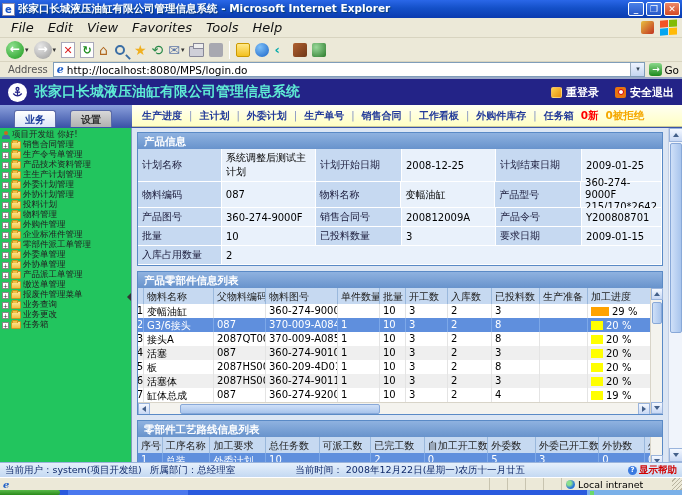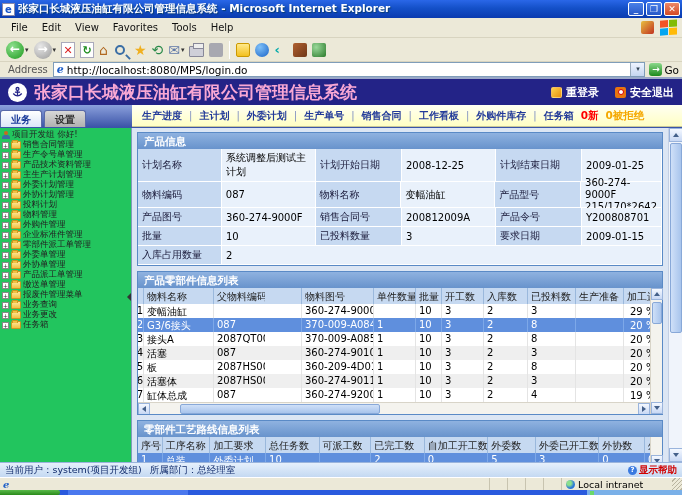--- a/index.html
+++ b/index.html
@@ -13,21 +13,21 @@
   .titlebar .doc-ico { width:13px; height:13px; background:#fff; border:1px solid #88a;
     color:#1a55c8; font-weight:bold; font-size:10px; line-height:11px; text-align:center; margin-right:3px; }
   .titlebar .ttl { flex:1; color:#fff; font-weight:bold; font-size:10.5px; white-space:nowrap; overflow:hidden; text-shadow:1px 1px 1px #0338; }
   .winbtn { width:16px; height:14px; margin-left:2px; border:1px solid #fff; border-radius:2px;
     color:#fff; font-size:9px; line-height:12px; text-align:center; font-weight:bold;
     background:linear-gradient(180deg,#4a80e8,#2858c8); }
   .winbtn.close { background:linear-gradient(180deg,#ec8868,#d44a24); }
 
   
   .menubar { height:20px; display:flex; align-items:center; padding:0 4px; background:#ece9d8; border-bottom:1px solid #d8d4c0; }
-  .menubar .mitem { padding:2px 7px; font-size:10px; color:#111; }
+  .menubar .mitem { padding:2px 7px; font-size:13px; color:#111;font-style:italic; }
   .menubar .sp { flex:1; }
   .addon-ico { width:13px; height:13px; background:linear-gradient(135deg,#e8c040,#c03020); border-radius:2px; margin-right:6px; }
   .winflag { width:18px; height:16px; display:grid; grid-template-columns:8px 8px; grid-template-rows:7px 7px; gap:1px; transform:skewY(-4deg); }
   .winflag i { display:block; } .winflag i:nth-child(1){background:#f35325;} .winflag i:nth-child(2){background:#81bc06;}
   .winflag i:nth-child(3){background:#05a6f0;} .winflag i:nth-child(4){background:#ffba08;}
 
   
   .toolbar { height:24px; display:flex; align-items:center; padding:0 4px; background:#ece9d8; border-bottom:1px solid #d8d4c0; gap:1px; }
   .tbtn { display:flex; align-items:center; padding:0 2px; height:22px; }
   .circ { width:18px; height:18px; border-radius:50%; color:#fff; font-size:12px; line-height:17px; text-align:center; font-weight:bold; }
@@ -55,29 +55,29 @@
   .afield { flex:1; display:flex; align-items:center; background:#fff; border:1px solid #7f9db9; height:15px; }
   .afield .eico { color:#2060c8; font-weight:bold; font-style:italic; font-size:11px; margin:0 3px; font-family:"DejaVu Serif",serif; }
   .afield input { flex:1; border:none; outline:none; font-size:10.5px; height:13px; font-family:inherit; }
   .afield .drop { width:14px; height:13px; background:linear-gradient(180deg,#eef4ff,#c6d6f0); border-left:1px solid #9ab; font-size:7px; text-align:center; line-height:13px; color:#345; }
   .gobtn { display:flex; align-items:center; margin-left:4px; gap:2px; font-size:10.5px; }
   .gobtn .goc { width:13px; height:13px; border-radius:3px; background:linear-gradient(180deg,#8ad88a,#1d8a1d); color:#fff; font-size:9px; line-height:12px; text-align:center; font-weight:bold; }
 
   
   .banner { height:26px; background:#232387; display:flex; align-items:center; padding:0 8px; }
   .logo { width:19px; height:19px; border-radius:50%; background:#fff; display:flex; align-items:center; justify-content:center; margin-right:7px; }
-  .banner .btitle { color:#f9a8d4; font-weight:bold; font-size:17px; flex:1; white-space:nowrap; }
+  .banner .btitle { color:#5eead4; font-weight:bold; font-size:14px; flex:1; white-space:nowrap; }
   .bbtn { display:flex; align-items:center; color:#fff; font-weight:bold; font-size:11px; margin-left:16px; gap:4px; }
   .ic-relogin { width:11px; height:11px; border-radius:2px; background:linear-gradient(135deg,#ffd24a,#e89010); border:1px solid #fff4; }
   .ic-logout { width:11px; height:11px; border-radius:2px; background:#e8740f; display:flex; align-items:center; justify-content:center; }
   .ic-logout i { width:6px; height:6px; border-radius:50%; background:#fff; border:1.5px solid #d00; display:block; }
 
   
   .navrow { height:22px; display:flex; }
-  .tabzone { width:132px; background:linear-gradient(180deg,#8ba0dc,#3c55a8); display:flex; align-items:flex-end; padding:0 0; gap:2px; }
+  .tabzone { width:132px; background:linear-gradient(180deg,#8ba0dc,#3c55a8); display:flex; align-items:flex-end; padding:0 14px; gap:14px; }
   .tab { height:17px; padding:0 10px; font-size:10px; font-weight:bold; line-height:17px; border:1px solid #5a6aa8; border-bottom:none; border-radius:3px 3px 0 0; }
   .tab.active { background:linear-gradient(180deg,#ffffff,#dce6f8); color:#1a3a9a; }
   .tab.inactive { background:linear-gradient(180deg,#d8d8d8,#b0b0b0); color:#333; }
   .topmenu { flex:1; background:linear-gradient(180deg,#fffff2,#ffffc4); display:flex; align-items:center; padding:0 10px; border-bottom:1px solid #c8c89a; }
   .menu-item { color:#223a99; font-weight:bold; font-size:10px; white-space:nowrap; }
   .menu-item + .menu-item::before { content:"|"; color:#8090c0; margin:0 7px; font-weight:normal; }
   .badge { font-weight:bold; margin-left:7px; font-size:10.5px; }
   .badge.new { color:#f00; } .badge.rej { color:#f5a800; }
 
   
@@ -115,21 +115,21 @@
   .thead .cell:first-child { border-left:none; }
   .drow { display:flex; height:14px; background:#fff; }
   .drow:nth-child(even) { background:#efefef; }
   .drow .cell { font-size:10px; border-left:1px solid #e4e4e4; padding:1px 2px 0 3px; white-space:nowrap; overflow:hidden; }
   .drow .cell:first-child { border-left:none; }
   .drow.sel { background:#5f8fdd !important; color:#fff; }
   .drow.sel .cell { border-left-color:#7da8e8; }
   
   .pcols > :nth-child(1){width:5px; padding:1px 0 0 0; direction:rtl;}
   .pcols > :nth-child(2){width:70px;} .pcols > :nth-child(3){width:52px;}
-  .pcols > :nth-child(4){width:72px;margin-left:36px;} .pcols > :nth-child(5){width:42px;}
+  .pcols > :nth-child(4){width:72px;} .pcols > :nth-child(5){width:42px;}
   .pcols > :nth-child(6){width:26px;} .pcols > :nth-child(7){width:42px;}
   .pcols > :nth-child(8){width:44px;} .pcols > :nth-child(9){width:48px;}
   .pcols > :nth-child(10){width:48px;} .pcols > :nth-child(11){flex:1;}
   .prog { display:flex; align-items:center; gap:3px; }
   .prog .bar { height:9px; display:inline-block; }
   
   .rcols > :nth-child(1){width:24px;} .rcols > :nth-child(2){width:48px;}
   .rcols > :nth-child(3){width:56px;} .rcols > :nth-child(4){width:54px;}
   .rcols > :nth-child(5){width:52px;} .rcols > :nth-child(6){width:54px;}
   .rcols > :nth-child(7){width:64px;} .rcols > :nth-child(8){width:48px;}
@@ -742,20 +742,21 @@
       <span style="flex:1;"></span>
       <span class="sbtn">
           <i class="tri-d"></i>
         </span>
     </div>
   </div>
 
   <div class="pagestatus">
     <span class="seg">当前用户：system(项目开发组)</span>
     <span class="seg" style="margin-left:8px;">所属部门：总经理室</span>
+    <span class="seg t">当前时间： 2008年12月22日(星期一)农历十一月廿五</span>
     <span class="sp"></span>
     <span class="helplink">
       <span class="helpico">?</span>
       <span>显示帮助</span>
     </span>
   </div>
 
   <div class="iestatus">
     <span class="zone1">
       <span class="eicosm">e</span>

